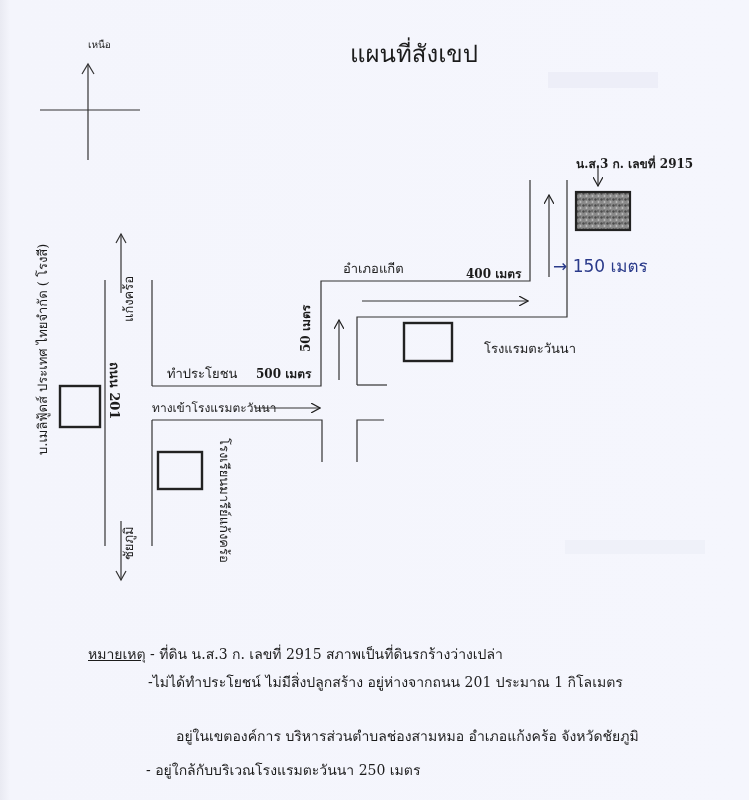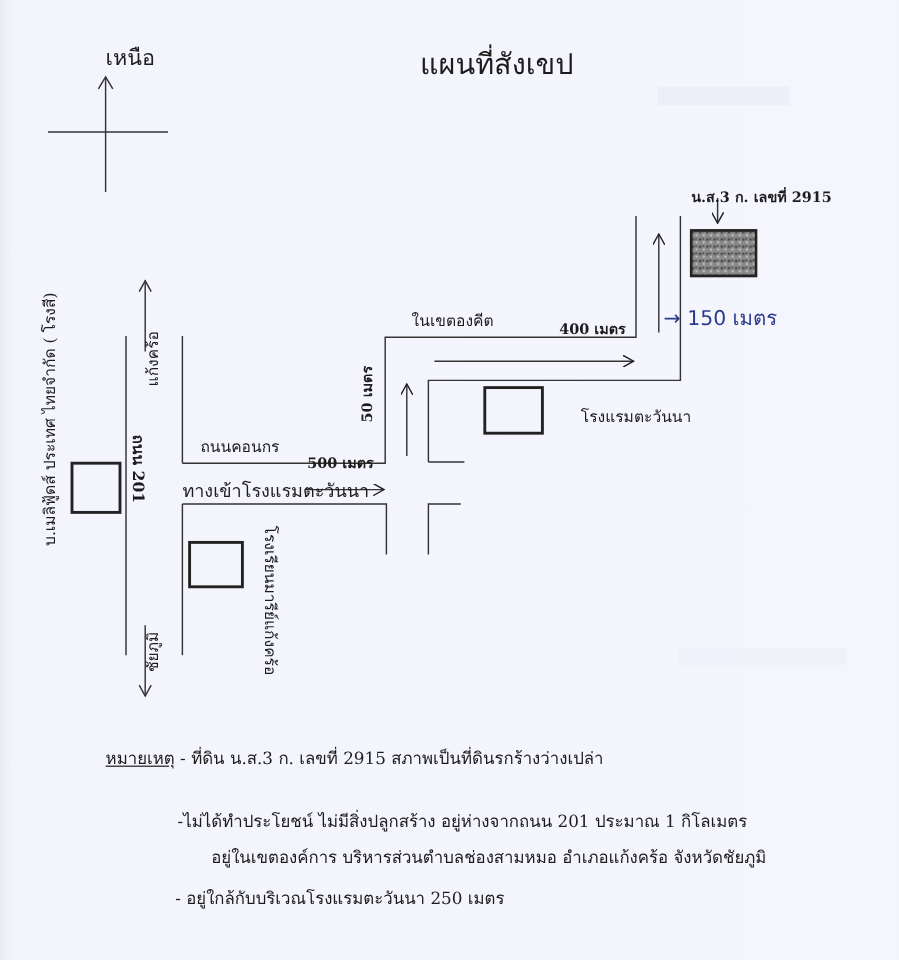--- a/index.html
+++ b/index.html
@@ -3,28 +3,28 @@
 <meta charset="utf-8">
 <style>
   html, body { margin:0; padding:0; }
   body { width:749px; height:800px; background:#f3f4fb; position:relative; overflow:hidden;
          font-family:"DejaVu Serif","Liberation Serif",serif; color:#1c1c1c; }
   .page { position:absolute; left:0; top:0; width:749px; height:800px;
           background:linear-gradient(90deg,#e9eaf2 0px,#f4f5fc 10px,#f5f6fd 100%); }
   .map-svg { position:absolute; left:0; top:0; }
   .txt { position:absolute; white-space:nowrap; line-height:1; }
   .title { left:350px; top:42px; font-size:24px; }
-  .north { left:88px; top:40px; font-size:18px; }
+  .north { left:88px; top:40px; font-size:10px; }
   .plot-label { left:576px; top:158px; font-size:12px; font-weight:bold; }
   .hand { left:553px; top:258px; font-size:17px; color:#2a3a8a; font-family:"DejaVu Sans","Liberation Sans",sans-serif; }
   .bold { font-weight:bold; font-size:12px; }
   .reg { font-size:13px; }
   .vert { transform-origin:left top; }
   .notes { position:absolute; left:88px; top:626px; font-size:14px; line-height:1; }
-  .note-line { position:absolute; white-space:nowrap; }
+  .note-line { position:absolute; white-space:nowrap;margin-top:21px; }
   .u { text-decoration:underline; }
   .faint { position:absolute; background:#e9ebf5; }
 </style>
 </head>
 <body>
 
 <div class="page">
 
   <div class="faint" style="left:548px;top:72px;width:110px;height:16px;opacity:.7;"></div>
   <div class="faint" style="left:565px;top:540px;width:140px;height:14px;opacity:.5;"></div>
@@ -89,28 +89,28 @@
   <div class="txt plot-label">น.ส.3 ก. เลขที่ 2915</div>
   <div class="txt hand">→ 150 เมตร</div>
 
   <div class="txt reg vert" style="left:36px;top:455px;transform:rotate(-90deg);font-size:13px;">บ.เมลิฟู้ดส์ ประเทศ ไทยจำกัด ( โรงสี)</div>
   <div class="txt bold vert" style="left:121px;top:362px;transform:rotate(90deg);font-size:13px;">ถนน 201</div>
   <div class="txt reg vert" style="left:122px;top:322px;transform:rotate(-90deg);font-size:13px;">แก้งคร้อ</div>
   <div class="txt reg vert" style="left:122px;top:560px;transform:rotate(-90deg);font-size:13px;">ชัยภูมิ</div>
   <div class="txt reg vert" style="left:231px;top:438px;transform:rotate(90deg);font-size:13px;">โรงเรียนมารีย์แก้งคร้อ</div>
   <div class="txt bold vert" style="left:300px;top:352px;transform:rotate(-90deg);">50 เมตร</div>
 
-  <div class="txt reg" style="left:167px;top:367px;">ถนนคอนกร</div>
-  <div class="txt bold" style="left:256px;top:380px;">500 เมตร</div>
-  <div class="txt reg" style="left:152px;top:402px;font-size:15px;">ทางเข้าโรงแรมตะวันนา</div>
-  <div class="txt reg" style="left:343px;top:262px;">ในเขตองคีต</div>
+  <div class="txt reg" style="left:167px;top:367px;">ทำประโยชน</div>
+  <div class="txt bold" style="left:256px;top:368px;">500 เมตร</div>
+  <div class="txt reg" style="left:152px;top:402px;font-size:12px;">ทางเข้าโรงแรมตะวันนา</div>
+  <div class="txt reg" style="left:343px;top:262px;">อำเภอแกีต</div>
   <div class="txt bold" style="left:466px;top:268px;">400 เมตร</div>
   <div class="txt reg" style="left:484px;top:342px;">โรงแรมตะวันนา</div>
 
   <div class="notes">
     <div class="note-line" style="left:0;top:0;">
       <span class="u">หมายเหตุ</span><span> - ที่ดิน น.ส.3 ก. เลขที่ 2915 สภาพเป็นที่ดินรกร้างว่างเปล่า</span>
     </div>
-    <div class="note-line" style="left:60px;top:52px;">-ไม่ได้ทำประโยชน์  ไม่มีสิ่งปลูกสร้าง อยู่ห่างจากถนน 201 ประมาณ 1 กิโลเมตร</div>
+    <div class="note-line" style="left:60px;top:28px;">-ไม่ได้ทำประโยชน์  ไม่มีสิ่งปลูกสร้าง อยู่ห่างจากถนน 201 ประมาณ 1 กิโลเมตร</div>
     <div class="note-line" style="left:88px;top:82px;">อยู่ในเขตองค์การ บริหารส่วนตำบลช่องสามหมอ อำเภอแก้งคร้อ จังหวัดชัยภูมิ</div>
     <div class="note-line" style="left:58px;top:116px;">- อยู่ใกล้กับบริเวณโรงแรมตะวันนา 250 เมตร</div>
   </div>
 </div>
 
 </body></html>

